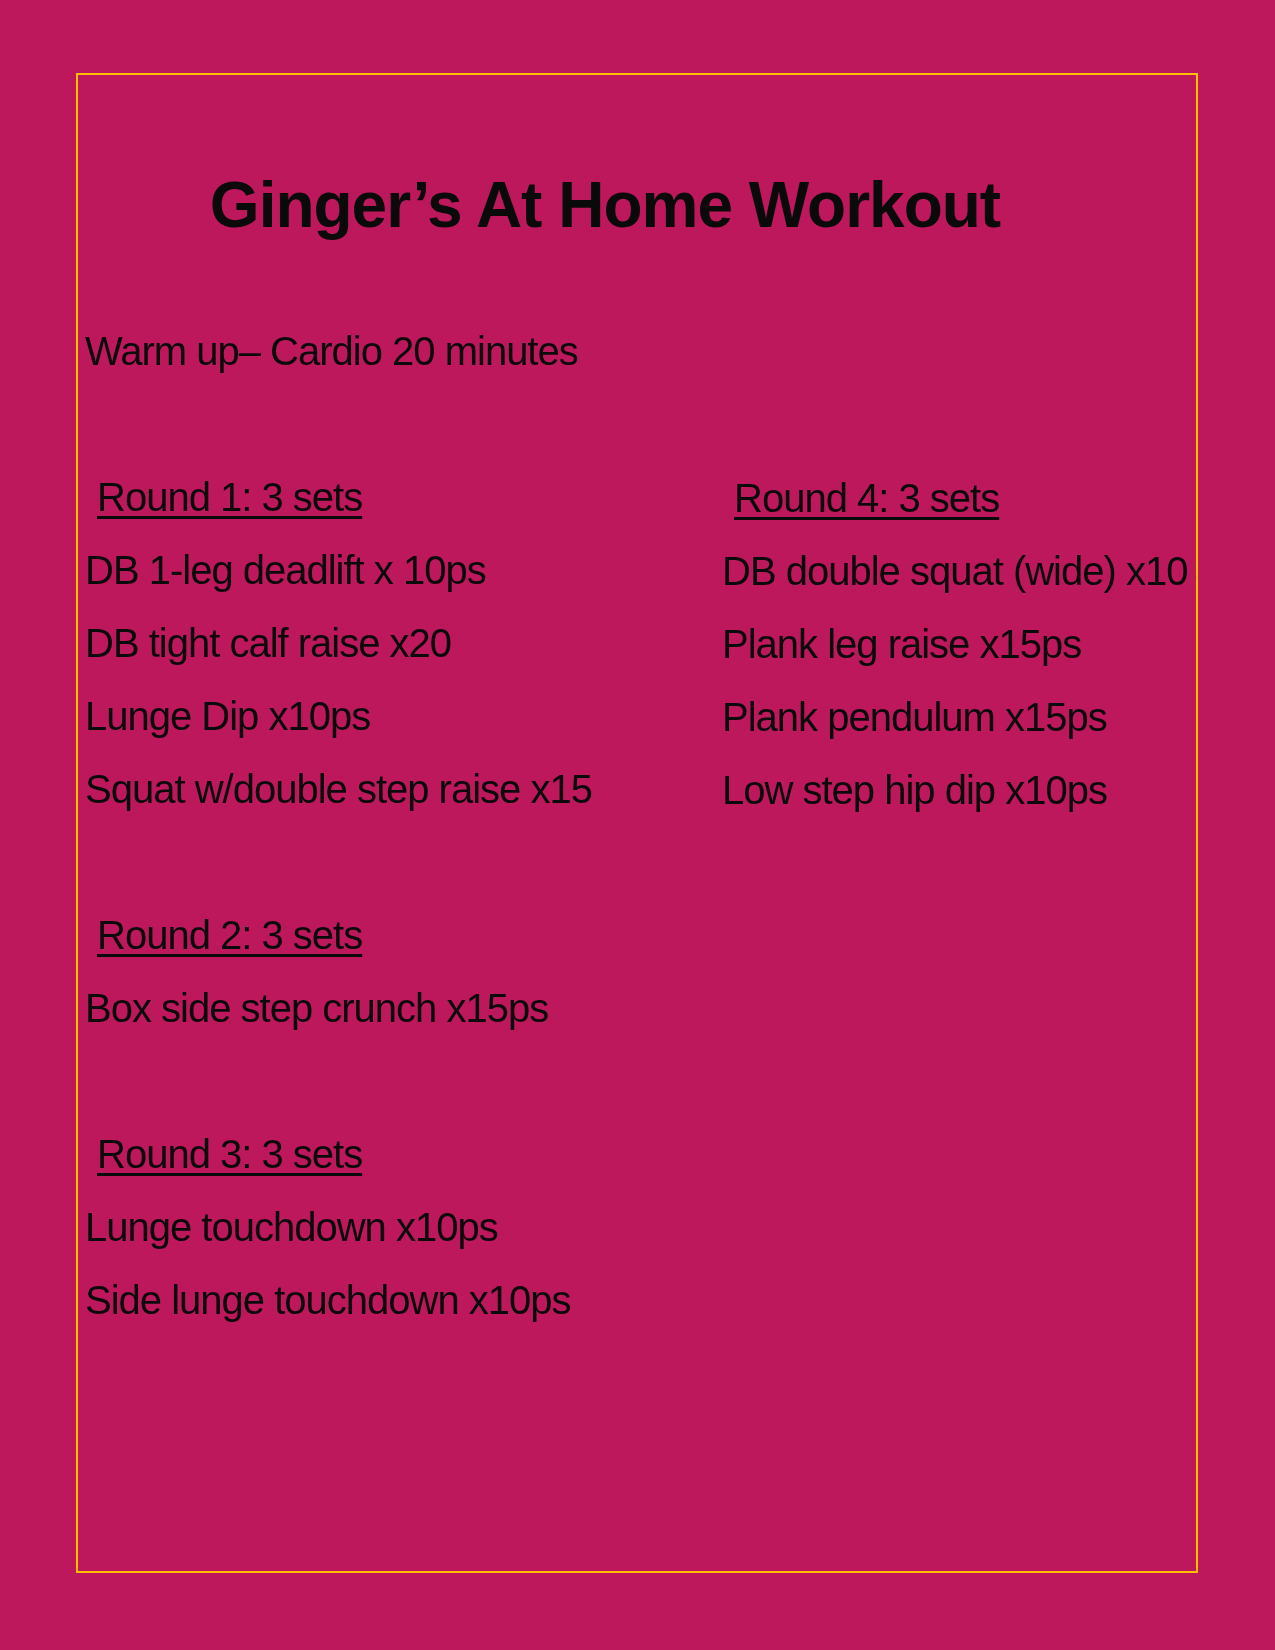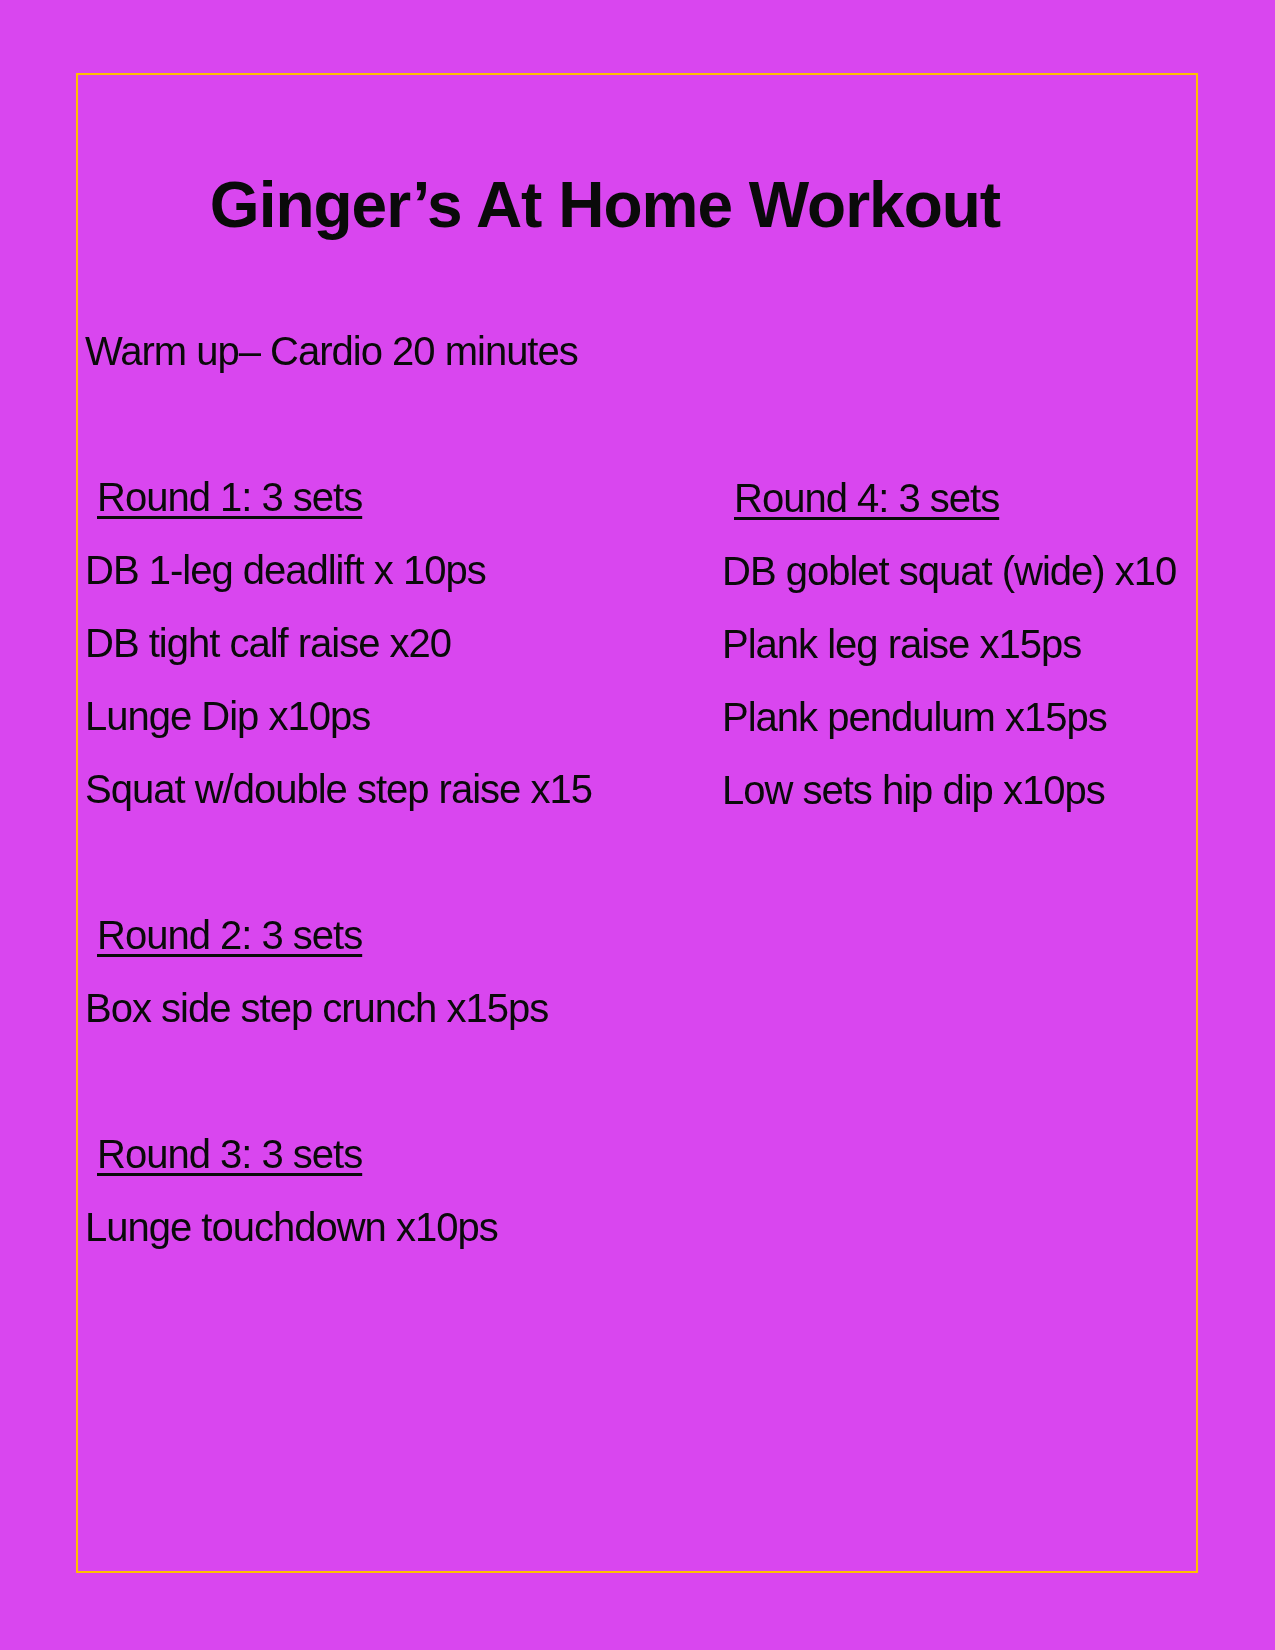--- a/index.html
+++ b/index.html
@@ -4,21 +4,21 @@
 <style>
   html, body {
     margin: 0;
     padding: 0;
     background: #ffffff;
   }
   .page {
     position: relative;
     width: 1275px;
     height: 1650px;
-    background: #d946ef;
+    background: #be185d;
     font-family: "Liberation Sans", sans-serif;
     color: #0a0a0a;
     overflow: hidden;
   }
   .frame {
     position: absolute;
     left: 76px;
     top: 73px;
     width: 1122px;
     height: 1500px;
@@ -96,26 +96,27 @@
 
     <div class="blank"></div>
 
     <div class="line round-heading">Round 2: 3 sets</div>
     <div class="line">Box side step crunch x15ps</div>
 
     <div class="blank"></div>
 
     <div class="line round-heading">Round 3: 3 sets</div>
     <div class="line">Lunge touchdown x10ps</div>
+    <div class="line">Side lunge touchdown x10ps</div>
 
   </div>
 
   <div class="col col-right">
 
     <div class="line round-heading">Round 4: 3 sets</div>
-    <div class="line">DB goblet squat (wide) x10</div>
+    <div class="line">DB double squat (wide) x10</div>
     <div class="line">Plank leg raise x15ps</div>
     <div class="line">Plank pendulum x15ps</div>
-    <div class="line">Low sets hip dip x10ps</div>
+    <div class="line">Low step hip dip x10ps</div>
 
   </div>
 
 </div>
 
 </body></html>

